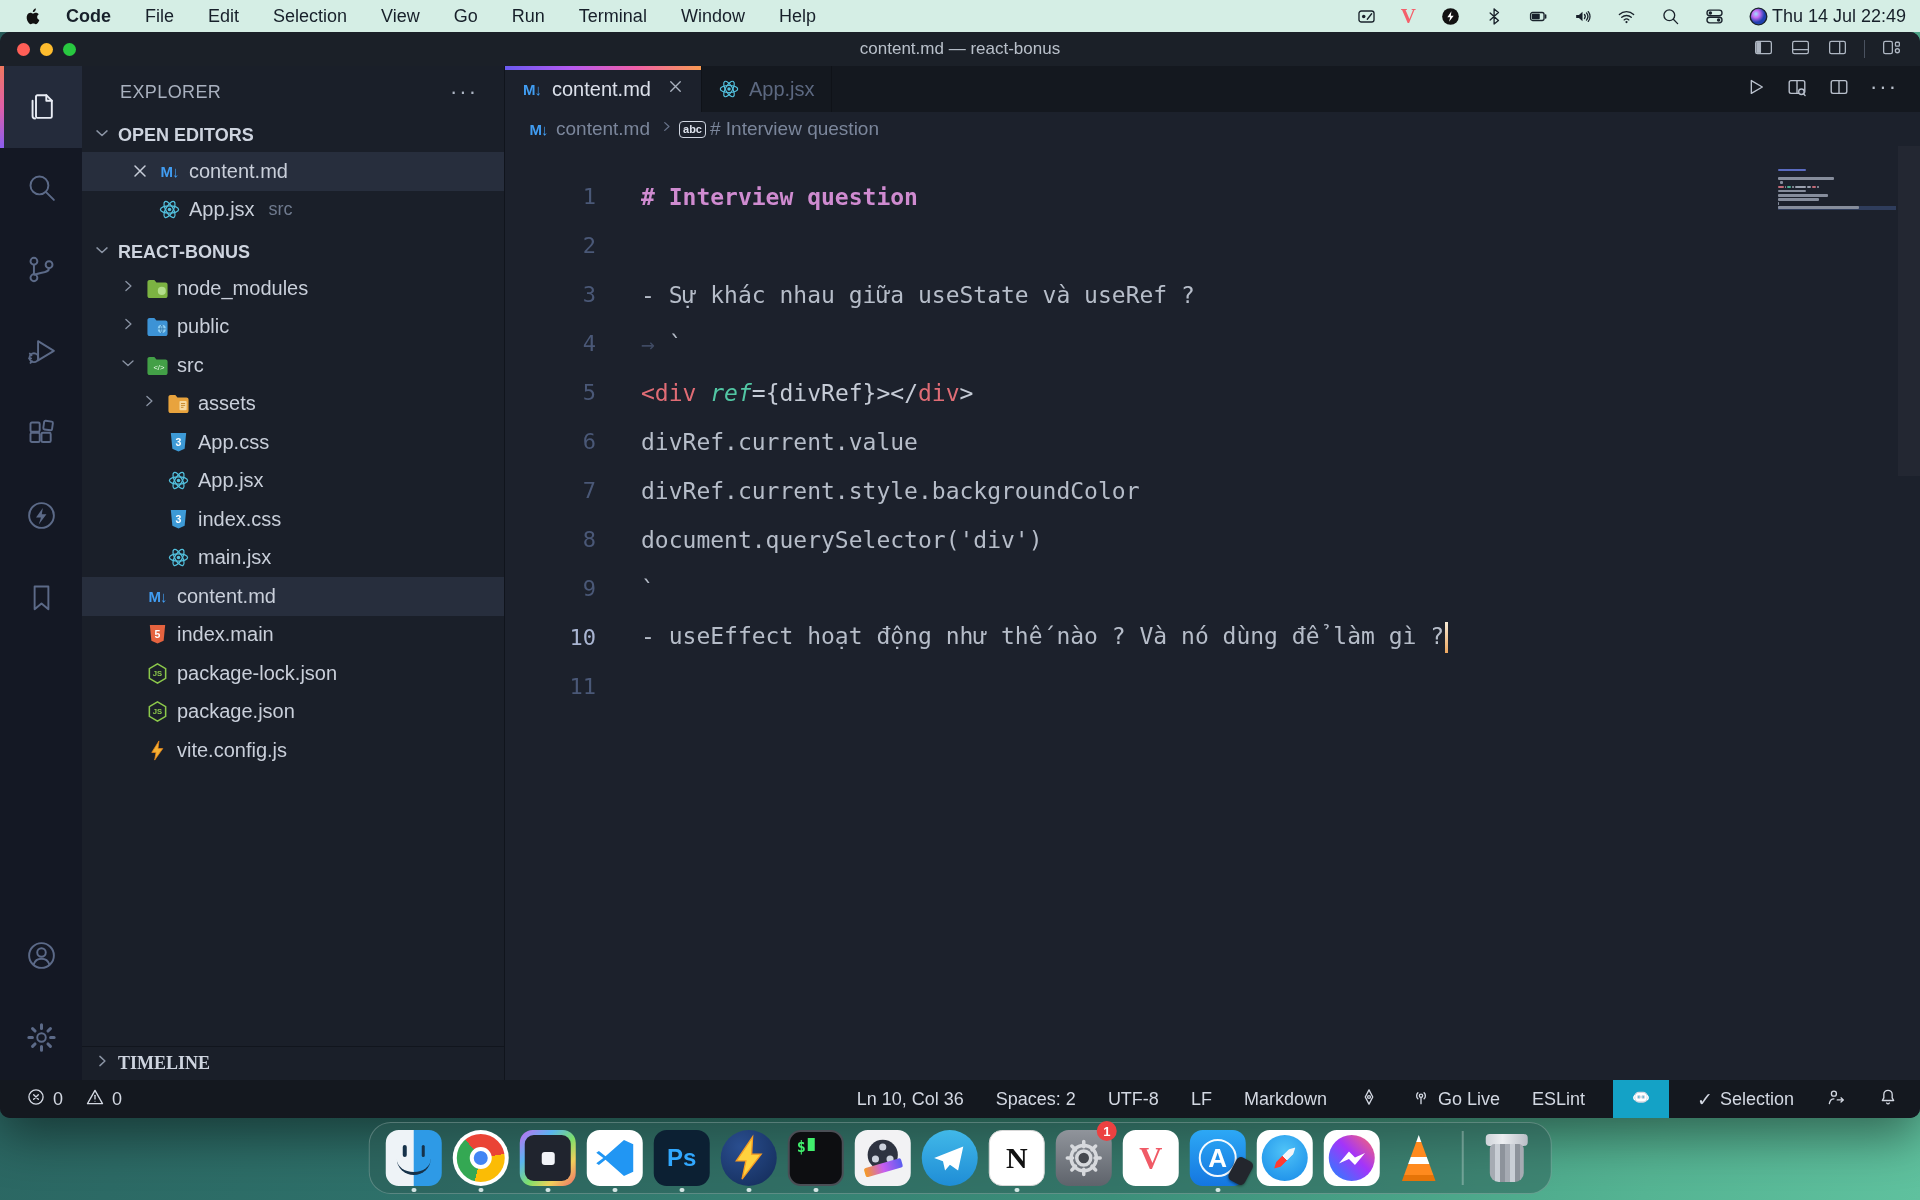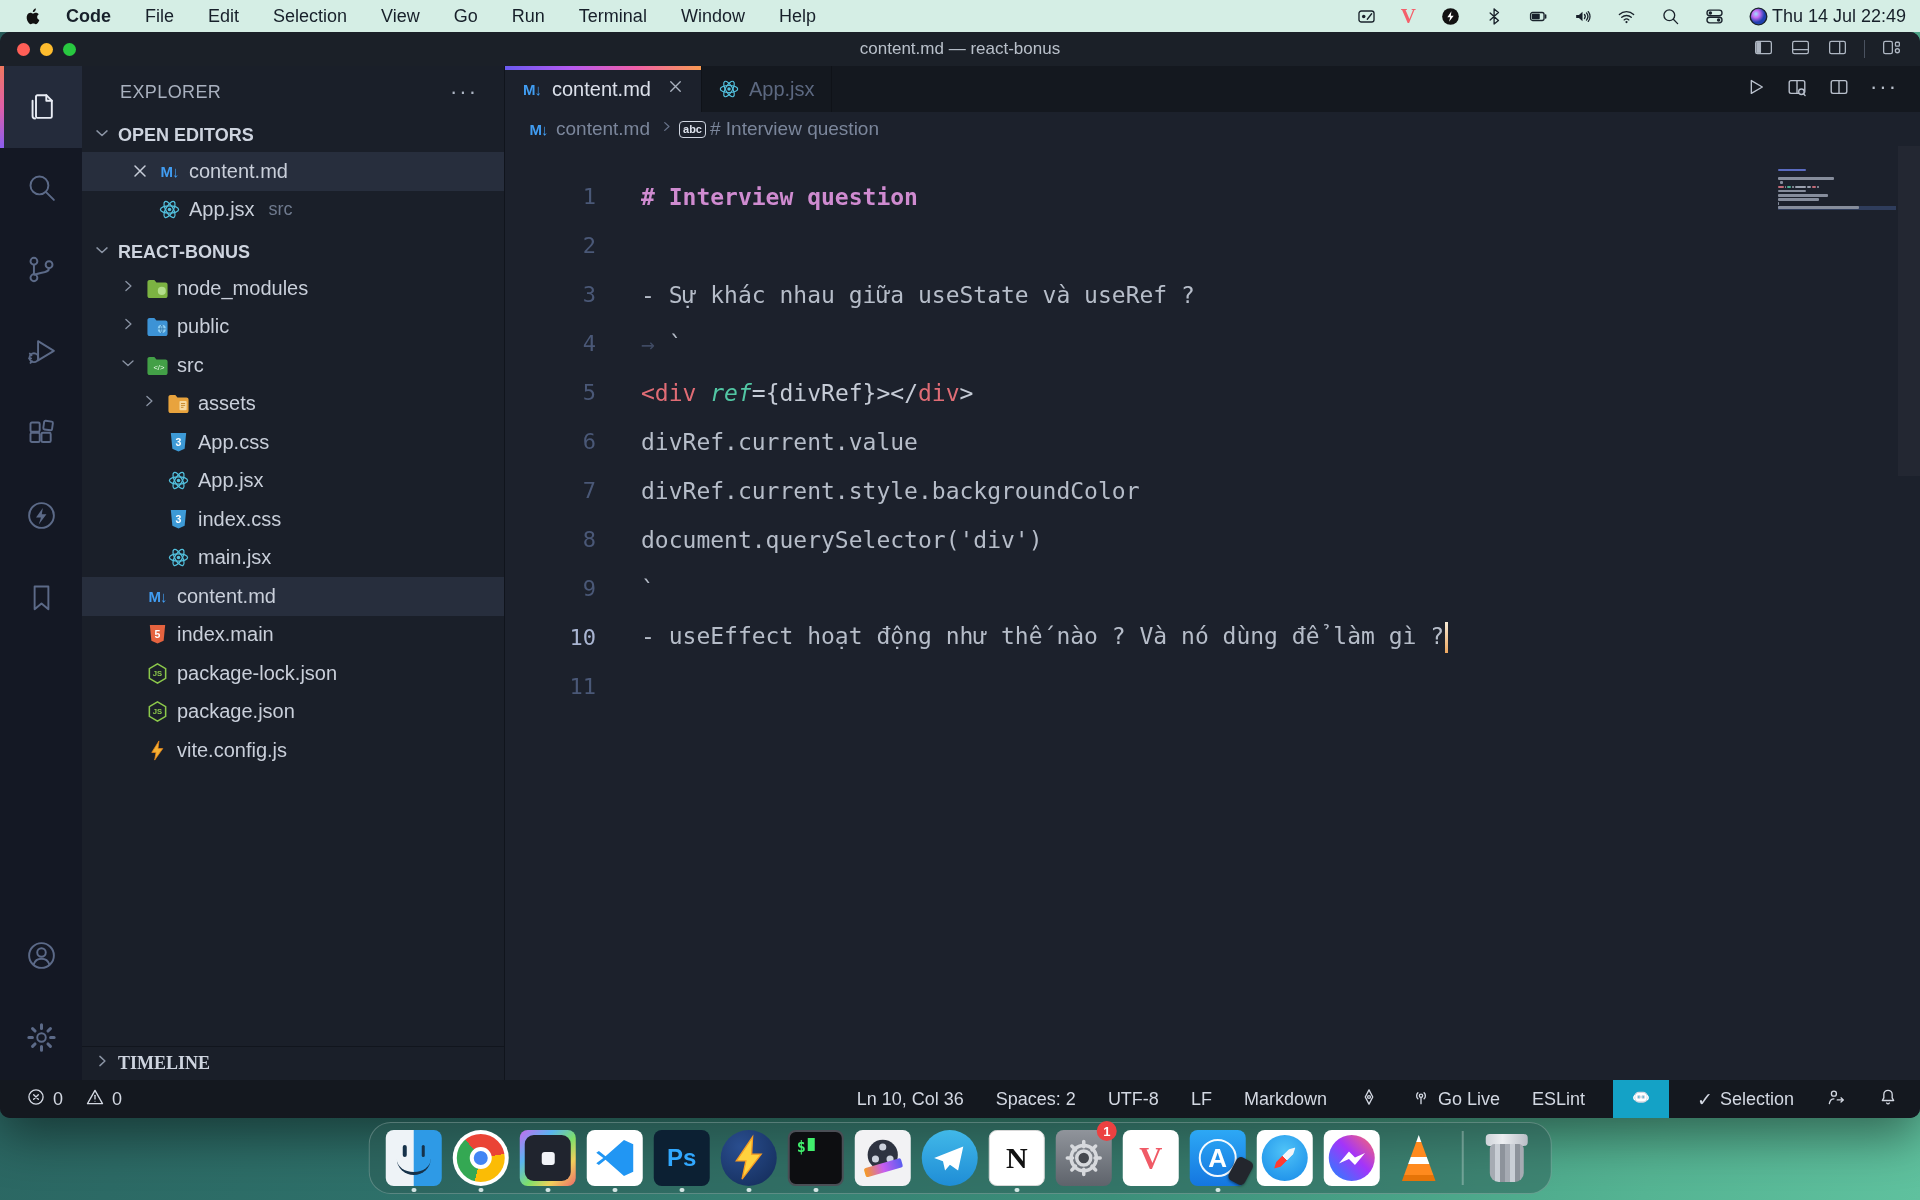--- a/index.html
+++ b/index.html
@@ -100,21 +100,21 @@
   .sb-item svg{width:20px;height:20px;stroke:#d3d8e2;fill:none;stroke-width:1.6;stroke-linecap:round;stroke-linejoin:round;}
   .sb-left{display:flex;gap:14px;height:100%;align-items:center;}
   .sb-right{margin-left:auto;display:flex;gap:24px;align-items:center;height:100%;padding-right:18px;}
   .sb-item.copilot{background:#14a2c6;padding:0 18px;}
   .check{font-size:19px;}
   
   .dock{position:absolute;left:50%;transform:translateX(-50%);bottom:6px;height:72px;
     background:rgba(44,92,86,.5);border:1px solid rgba(255,255,255,.22);border-radius:22px;
     display:flex;align-items:center;gap:11px;padding:0 16px;z-index:40;}
   .dk{width:56px;height:64px;position:relative;display:flex;align-items:center;justify-content:center;}
-  .dk-ic{width:56px;height:56px;border-radius:8px;position:relative;display:flex;align-items:center;justify-content:center;overflow:visible;}
+  .dk-ic{width:56px;height:56px;border-radius:13px;position:relative;display:flex;align-items:center;justify-content:center;overflow:visible;}
   .dot{position:absolute;bottom:-2px;left:50%;transform:translateX(-50%);width:4.5px;height:4.5px;border-radius:50%;background:rgba(240,250,250,.85);}
   .badge{position:absolute;top:-5px;right:-5px;min-width:20px;height:20px;border-radius:10px;background:#ec4141;color:#fff;
     font-size:13px;display:flex;align-items:center;justify-content:center;font-weight:700;padding:0 4px;}
   .dksep{width:1.5px;height:54px;background:rgba(255,255,255,.28);margin:0 4px;}
   
   .i-finder{background:linear-gradient(90deg,#eef3f7 0 49%,#2e9ae6 51% 100%);}
   .f-eye{position:absolute;top:15px;width:3.5px;height:12px;border-radius:2px;background:#16324a;}
   .f-eye.l{left:17px}.f-eye.r{right:17px}
   .f-smile{position:absolute;left:11px;right:11px;bottom:11px;height:16px;border:3px solid #16324a;border-top:none;border-left:none;border-right:none;border-radius:0 0 50% 50%/0 0 100% 100%;}
   .i-chrome{background:#fff;border-radius:50%;}

